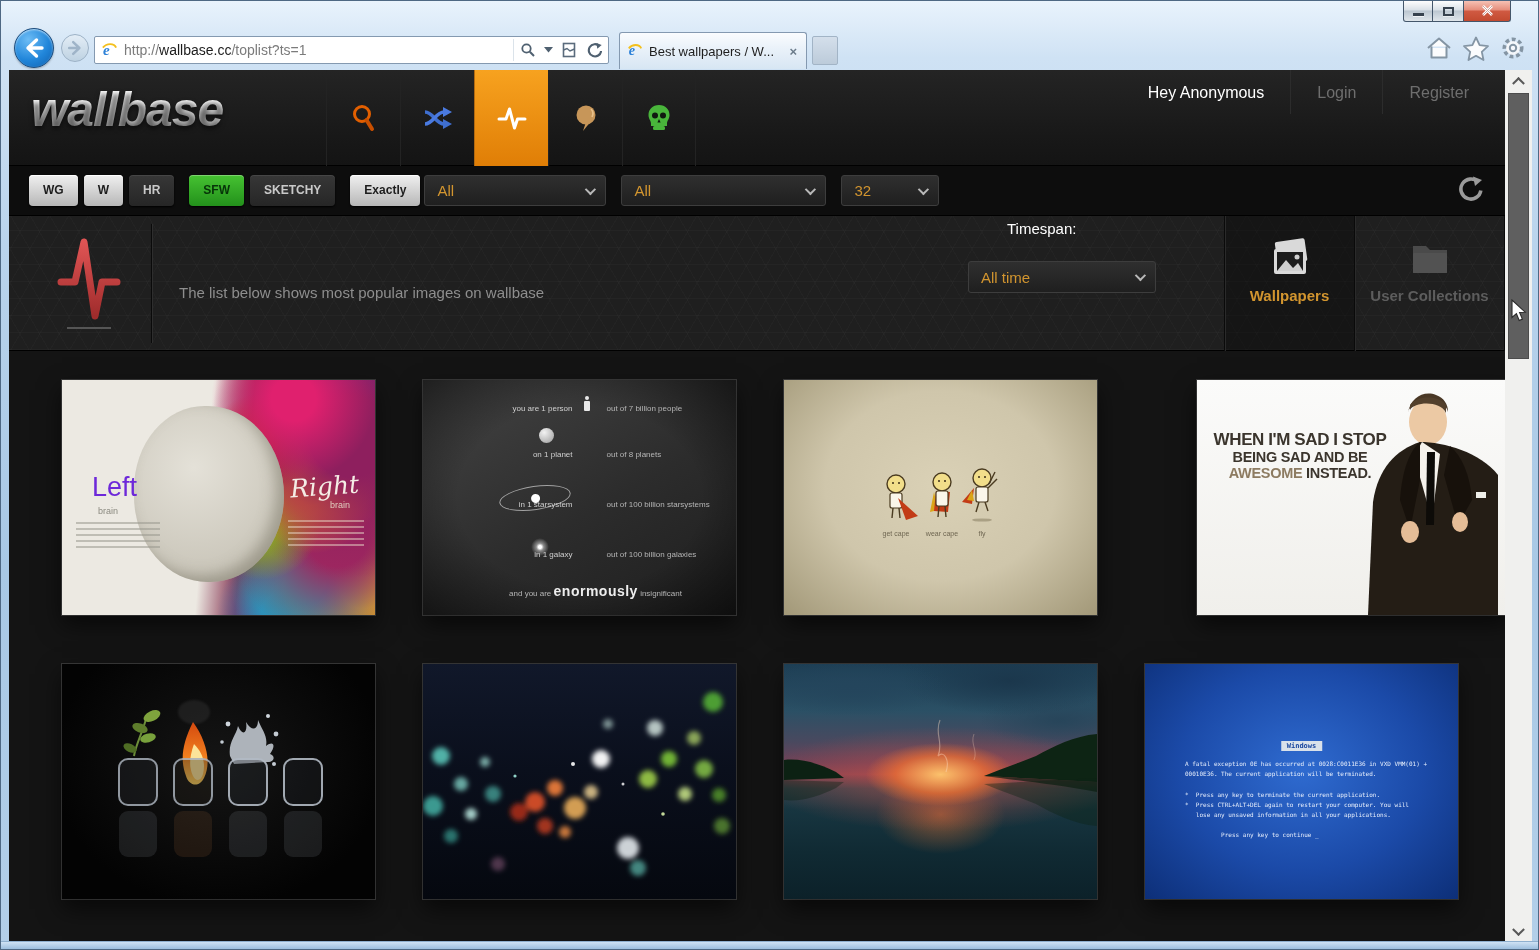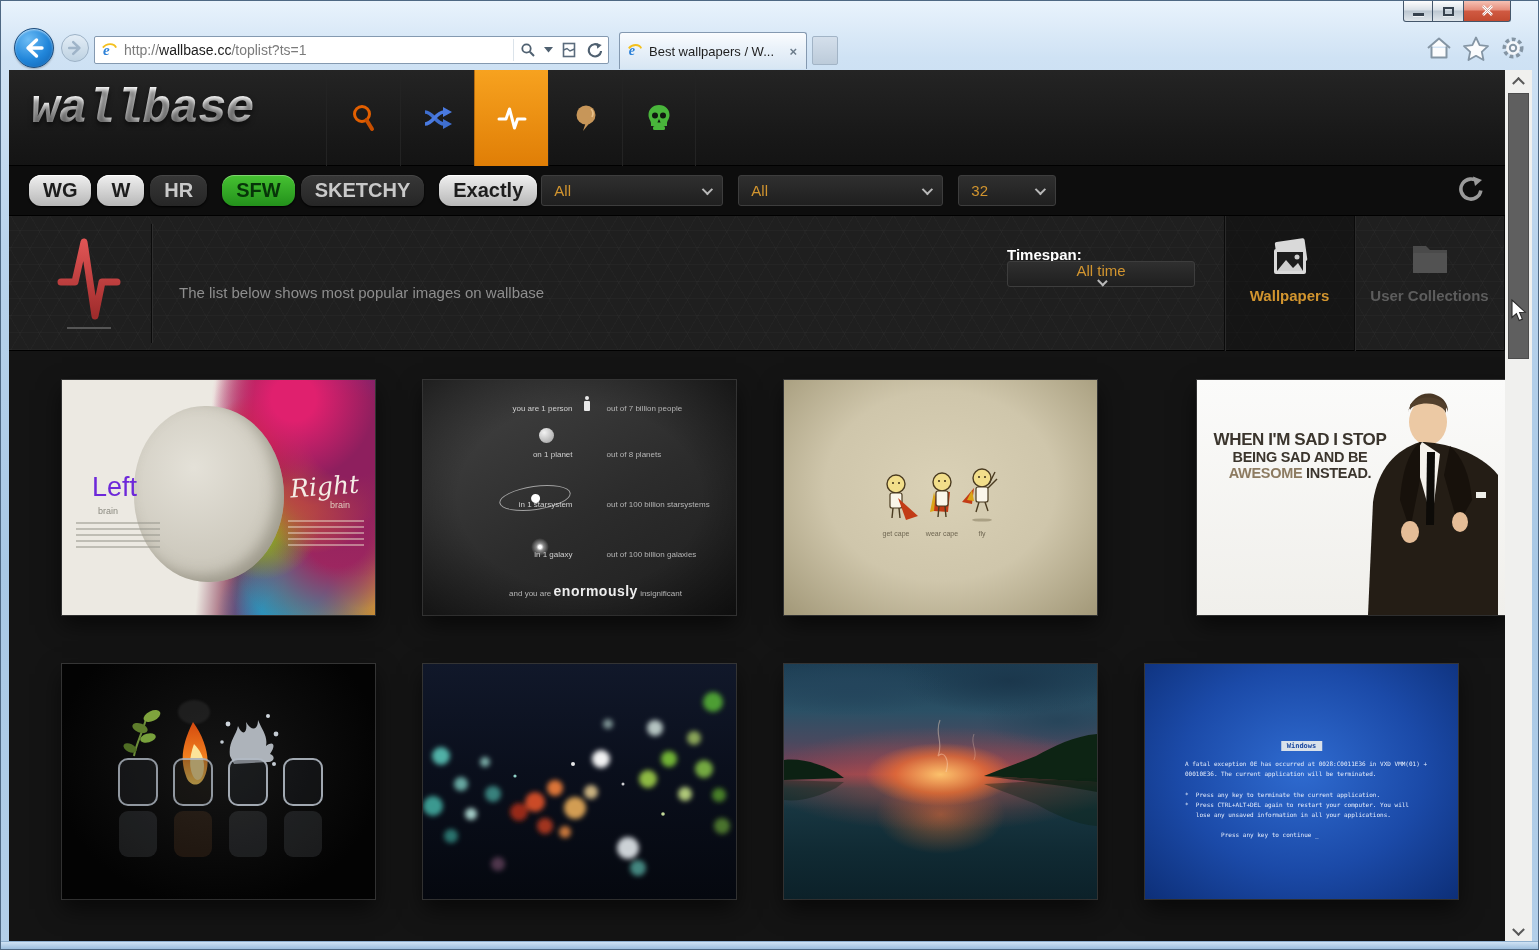--- a/index.html
+++ b/index.html
@@ -50,42 +50,42 @@
     background:linear-gradient(180deg,#d4dfeb,#bccbda); border:1px solid #a2b4c6; border-radius:2px; cursor:pointer; }
 
   .chrome-icons { position:absolute; left:1424px; top:33px; display:flex; gap:9px; z-index:5; }
   .chrome-ic { width:28px; height:28px; display:flex; align-items:center; justify-content:center; cursor:pointer; }
 
   
   .site { position:absolute; left:8px; top:69px; width:1496px; height:873px; background:#141414; overflow:hidden; }
 
   
   .sheader { position:absolute; left:0; top:0; width:100%; height:96px;
-    background:linear-gradient(180deg,#242424,#181818 70%,#141414); border-bottom:1px solid #000;font-family:Liberation Mono, monospace; }
+    background:linear-gradient(180deg,#242424,#181818 70%,#141414); border-bottom:1px solid #000; }
   .logo { position:absolute; left:22px; top:12px; font-size:48px; font-weight:bold; font-style:italic;
     letter-spacing:-1px; padding-right:10px;
     background:linear-gradient(180deg,#ffffff 30%,#9f9f9f); -webkit-background-clip:text; background-clip:text;
     color:transparent; text-shadow:0 3px 5px rgba(0,0,0,.55); cursor:pointer; }
   .navcells { position:absolute; left:317px; top:0; height:96px; display:flex; }
   .navcell { width:74px; height:96px; display:flex; align-items:center; justify-content:center;
     border-left:1px solid #232323; cursor:pointer; }
   .navcell:last-child { border-right:1px solid #232323; }
   .navcell.active { background:linear-gradient(180deg,#f7a21f,#e07e06); border-left-color:#b36a10; }
   .userlinks { position:absolute; right:10px; top:0; display:flex; align-items:flex-start; padding-top:11px; }
   .userlink { font-size:16px; padding:0 26px; line-height:24px; cursor:pointer; }
   .userlink.greet { color:#fff; cursor:default; }
   .userlink.dim { color:#6e6e6e; }
   .userdiv { width:1px; height:44px; background:#2c2c2c; margin-top:-11px; }
 
   
   .fbar { position:absolute; left:0; top:96px; width:100%; height:50px; background:#0d0d0d;
     border-bottom:1px solid #000; display:flex; align-items:center; padding-left:20px; }
   .fgroup { display:flex; gap:6px; margin-right:15px; }
-  .fbtn { height:31px; line-height:31px; padding:0 14px; font-size:20px; font-weight:bold;
-    border-radius:12px; cursor:pointer; }
+  .fbtn { height:31px; line-height:31px; padding:0 14px; font-size:12px; font-weight:bold;
+    border-radius:4px; cursor:pointer; }
   .fbtn.light { background:linear-gradient(180deg,#f0f0f0,#b7b7b7); color:#1d1d1d;
     box-shadow:inset 0 1px 0 #fff,0 1px 2px #000; }
   .fbtn.dark { background:linear-gradient(180deg,#373737,#262626); color:#c9c9c9;
     box-shadow:inset 0 1px 0 rgba(255,255,255,.08),0 1px 2px #000; }
   .fbtn.green { background:linear-gradient(180deg,#46c232,#23911b); color:#073409;
     box-shadow:inset 0 1px 0 rgba(255,255,255,.3),0 1px 2px #000; }
   .sel { height:31px; background:linear-gradient(180deg,#2f2f2f,#1f1f1f); border:1px solid #3d3d3d;
     border-radius:3px; color:#d2952f; font-size:15px; display:flex; align-items:center;
     justify-content:space-between; padding:0 12px; cursor:pointer; }
   .chev { width:8px; height:8px; border-right:2px solid #b9b9b9; border-bottom:2px solid #b9b9b9;
@@ -98,22 +98,22 @@
       repeating-linear-gradient(0deg, rgba(255,255,255,.025) 0 1px, transparent 1px 17px),
       repeating-linear-gradient(60deg, rgba(255,255,255,.02) 0 1px, transparent 1px 17px),
       repeating-linear-gradient(120deg, rgba(255,255,255,.02) 0 1px, transparent 1px 17px);
     border-bottom:1px solid #000; }
   .pulse-big { position:absolute; left:44px; top:14px; }
   .phdiv { position:absolute; left:142px; top:8px; width:1px; height:119px; background:#0a0a0a;
     box-shadow:1px 0 0 #2e2e2e; }
   .ptitle { position:absolute; left:168px; top:24px; font-size:31px; font-weight:normal;
     color:#d6d6d6; letter-spacing:.5px; }
   .psub { position:absolute; left:170px; top:68px; font-size:15px; color:#8e8e8e; }
-  .ts-label { position:absolute; left:998px; top:30px; font-size:15px; font-weight:bold; color:#fff; }
-  .ts-sel { position:absolute; left:998px; top:45px; width:188px; height:26px;flex-direction:column; }
+  .ts-label { position:absolute; left:998px; top:4px; font-size:15px; font-weight:normal; color:#fff; }
+  .ts-sel { position:absolute; left:959px; top:45px; width:188px; height:32px; }
   .ptab { position:absolute; top:0; height:135px; border-left:1px solid #0a0a0a;
     box-shadow:inset 1px 0 0 #2a2a2a; display:flex; flex-direction:column; align-items:center; cursor:pointer; }
   .ptab.wallpapers { left:1215px; width:130px; background:rgba(0,0,0,.32); }
   .ptab.collections { left:1345px; width:151px; border-right:1px solid #0a0a0a; }
   .ptab-icon { margin-top:17px; height:50px; display:flex; align-items:center; }
   .ptab-label { font-size:15px; font-weight:bold; margin-top:4px; }
   .ptab.wallpapers .ptab-label { color:#d2952f; }
   .ptab.collections .ptab-label { color:#5d5d5d; }
 
   
@@ -348,20 +348,27 @@
           <svg width="28" height="30" viewBox="0 0 28 30">
             <path d="M14 2 C7.5 2 3.5 6.5 3.5 12 C3.5 16 6 17.5 6 20.5 L6 23 L22 23 L22 20.5 C22 17.5 24.5 16 24.5 12 C24.5 6.5 20.5 2 14 2 Z" fill="#49b53b"></path>
             <rect x="8" y="23" width="12" height="4" rx="1.5" fill="#49b53b"></rect>
             <circle cx="10" cy="12.5" r="3" fill="#101810"></circle>
             <circle cx="18" cy="12.5" r="3" fill="#101810"></circle>
             <polygon points="14,16 12.4,19.4 15.6,19.4" fill="#101810"></polygon>
           </svg>
         </div>
       </div>
 
+      <div class="userlinks">
+        <span class="userlink greet">Hey Anonymous</span>
+        <span class="userdiv"></span>
+        <span class="userlink dim">Login</span>
+        <span class="userdiv"></span>
+        <span class="userlink dim">Register</span>
+      </div>
     </div>
 
     <div class="fbar">
       <div class="fgroup">
         <span class="fbtn light">WG</span>
         <span class="fbtn light">W</span>
         <span class="fbtn dark">HR</span>
       </div>
       <div class="fgroup">
         <span class="fbtn green">SFW</span>

